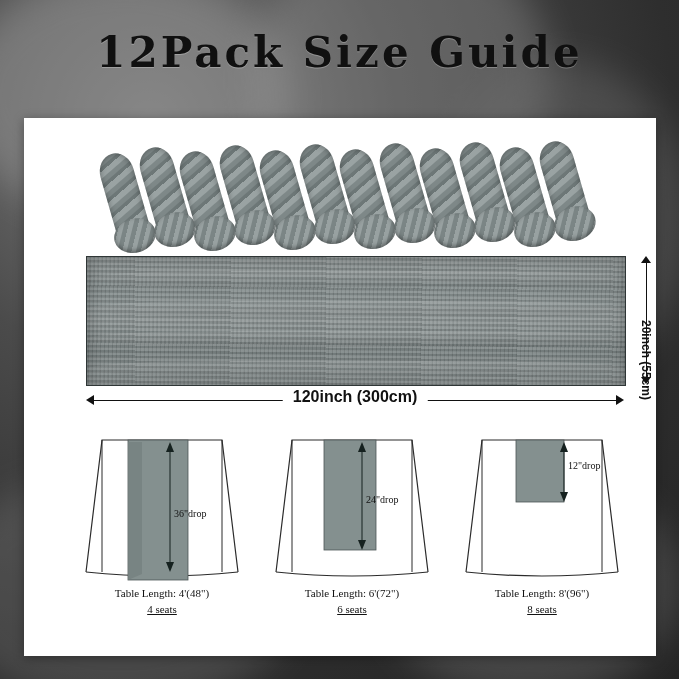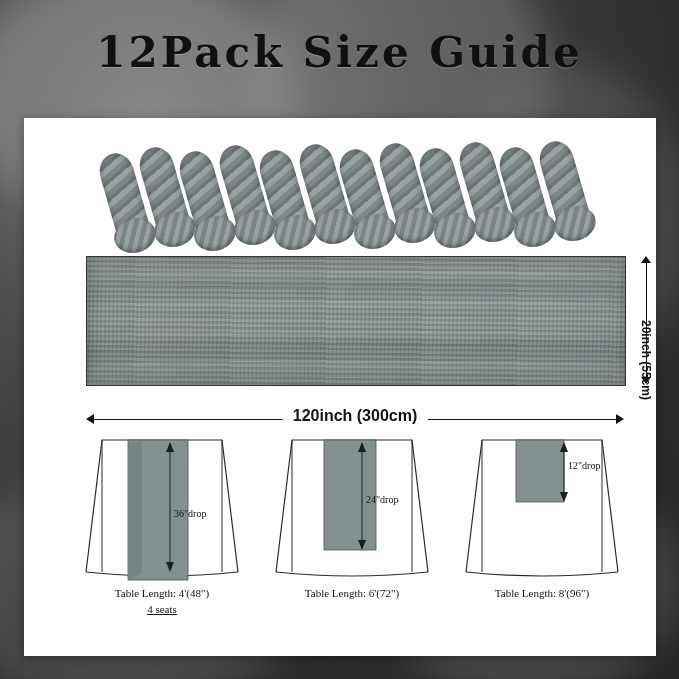--- a/index.html
+++ b/index.html
@@ -164,21 +164,20 @@
     font-size: 12px;
     color: #111;
   }
 
   .hdim {
     position: absolute;
     left: 62px;
     top: 274px;
     width: 538px;
     height: 26px;
-    margin-top: 19px;
   }
   .hdim .line {
     position: absolute;
     left: 8px; right: 8px;
     top: 8px;
     height: 1px;
     background: #111;
   }
   .hdim .ar-l, .hdim .ar-r {
     position: absolute;
@@ -358,35 +357,37 @@
           <path d="M150 18 L150 150" fill="none" stroke="#2b2b2b" stroke-width="1"></path>
           <path d="M14 150 Q90 158 166 150" fill="none" stroke="#2b2b2b" stroke-width="1.2"></path>
           <rect x="62" y="18" width="52" height="110" fill="#84908f" stroke="#4d5656" stroke-width="0.8"></rect>
           <line x1="100" y1="26" x2="100" y2="120" stroke="#15211f" stroke-width="1"></line>
           <polygon points="100,20 96,30 104,30" fill="#15211f"></polygon>
           <polygon points="100,128 96,118 104,118" fill="#15211f"></polygon>
         </svg>
         <div class="drop-label" style="left:104px; top:72px;">24"drop</div>
         <div class="caption">
           <span>Table Length: 6'(72")</span>
+          <span class="seats">6 seats</span>
         </div>
       </div>
 
       <div class="tablebox">
         <svg class="art" viewBox="0 0 180 160">
           <path d="M14 150 L30 18 L150 18 L166 150" fill="#ffffff" stroke="#2b2b2b" stroke-width="1.2"></path>
           <path d="M30 18 L30 150" fill="none" stroke="#2b2b2b" stroke-width="1"></path>
           <path d="M150 18 L150 150" fill="none" stroke="#2b2b2b" stroke-width="1"></path>
           <path d="M14 150 Q90 158 166 150" fill="none" stroke="#2b2b2b" stroke-width="1.2"></path>
           <rect x="64" y="18" width="48" height="62" fill="#84908f" stroke="#4d5656" stroke-width="0.8"></rect>
           <line x1="112" y1="26" x2="112" y2="72" stroke="#15211f" stroke-width="1"></line>
           <polygon points="112,20 108,30 116,30" fill="#15211f"></polygon>
           <polygon points="112,80 108,70 116,70" fill="#15211f"></polygon>
         </svg>
         <div class="drop-label" style="left:116px; top:38px;">12"drop</div>
         <div class="caption">
           <span>Table Length: 8'(96")</span>
+          <span class="seats">8 seats</span>
         </div>
       </div>
 
     </div>
   </div>
 </div>
 
 </body></html>

